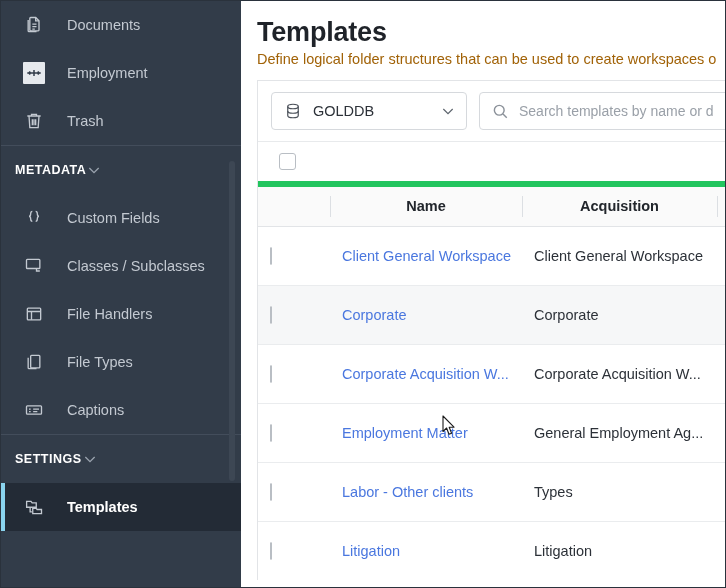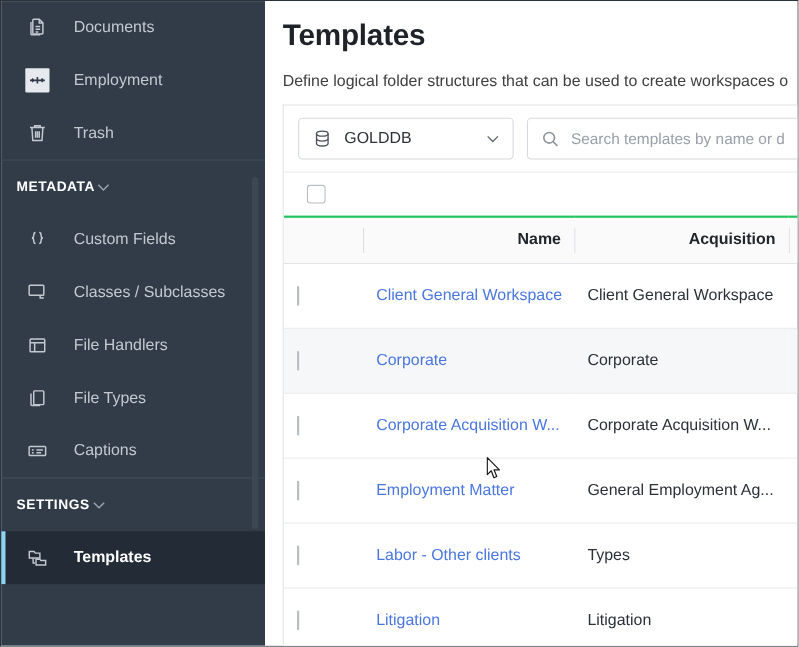--- a/index.html
+++ b/index.html
@@ -104,23 +104,23 @@
   .page-head {
     padding: 16px 0 0 16px;
   }
   .page-title {
     font-size: 27px;
     font-weight: bold;
     color: #1f2329;
     letter-spacing: -0.2px;
   }
   .page-sub {
-    margin-top: 18px;
+    margin-top: 3px;
     font-size: 14.5px;
-    color: #404040;
+    color: #a16207;
     white-space: nowrap;
   }
 
   .panel {
     margin: 13px 0 0 16px;
     border: 1px solid #e2e4e7;
     border-right: none;
     border-bottom: none;
     background: #ffffff;
     height: 500px;
@@ -190,24 +190,24 @@
   }
 
   table.tbl {
     width: 100%;
     border-collapse: collapse;
     table-layout: fixed;
     font-size: 14.5px;
   }
   table.tbl thead th {
     background: #fafafa;
-    border-top: 2px solid #22c55e;
+    border-top: 6px solid #22c55e;
     border-bottom: 1px solid #e2e4e7;
     height: 42px;
-    text-align: right;
+    text-align: center;
     font-weight: bold;
     color: #22262c;
     padding: 0 12px;
     vertical-align: middle;
     position: relative;
     white-space: nowrap;
     overflow: hidden;
   }
   table.tbl thead th.divided::before {
     content: "";

